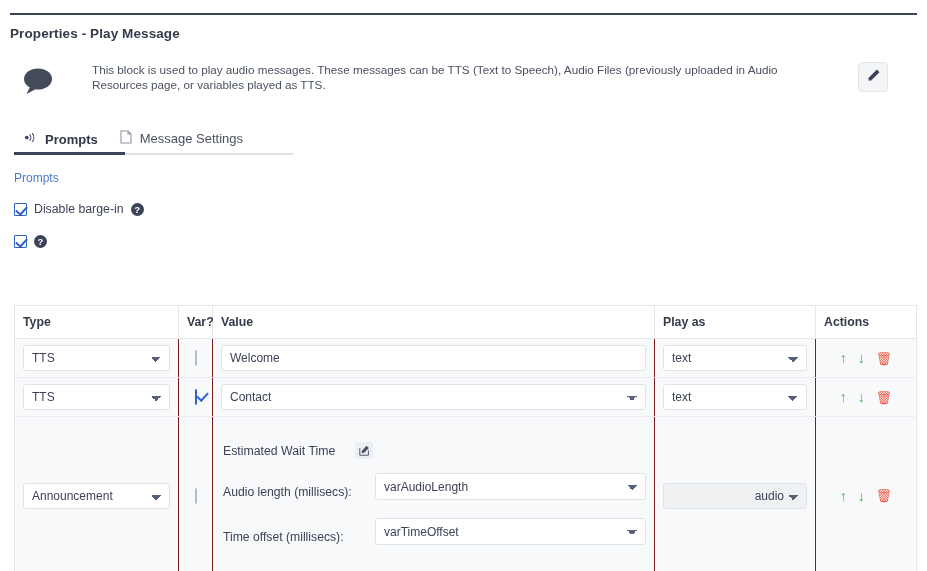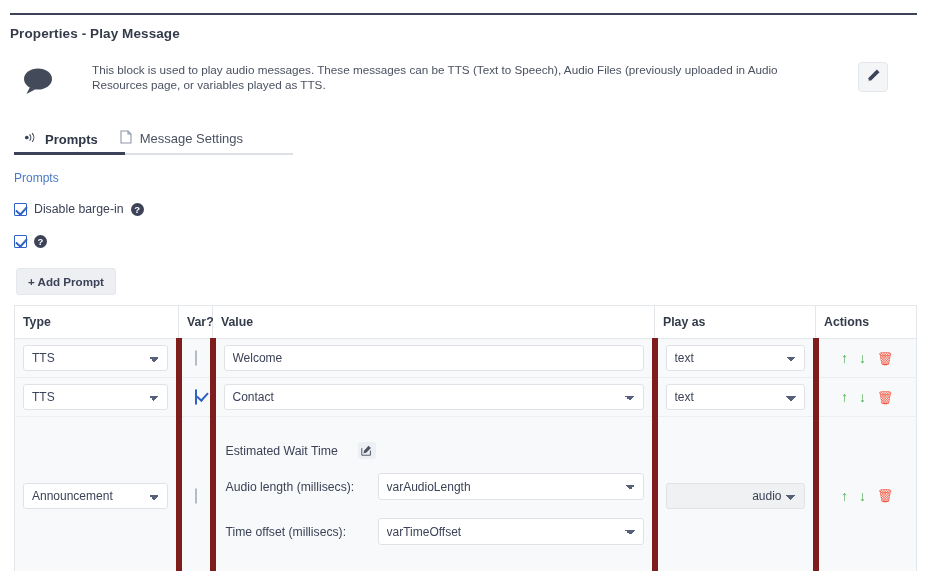--- a/index.html
+++ b/index.html
@@ -118,21 +118,21 @@
   .tbl th {
     text-align: left; font-weight: bold; color: #333b4a;
     font-size: 12.3px;
     padding: 9px 8px; height: 31px;
     border-right: 1px solid #e3e6ea;
     border-bottom: 1px solid #e3e6ea;
     background: #ffffff;
   }
   .tbl td {
     padding: 6px 8px;
-    border-right: 6px solid #7f1d1d;
+    border-right: 1px solid #7f1d1d;
     border-bottom: 1px solid #eceef1;
     background: #f8f9fa;
     vertical-align: middle;
   }
   .tbl th:last-child, .tbl td:last-child { border-right: none; }
 
   .c-type   { width: 164px; }
   .c-var    { width: 34px;  }
   .c-value  { width: 442px; }
   .c-play   { width: 161px; }
@@ -173,21 +173,21 @@
     font-size: 12.3px; color: #3c4257;
     margin: 6px 0 14px 2px;
   }
   .ewt-editbtn {
     width: 18px; height: 17px;
     background: #eceff3; border-radius: 3px;
     display: flex; align-items: center; justify-content: center;
     cursor: pointer;
   }
   .ewt-line {
-    display: flex; align-items: center;
+    display: flex; align-items: flex-end;
     margin: 0 0 18px 2px;
   }
   .ewt-line:last-child { margin-bottom: 10px; }
   .ewt-label {
     width: 152px; flex: none;
     font-size: 12.2px; line-height: 16px; color: #3c4257;
   }
   .ewt-field { flex: 1; max-width: 276px; border-radius: 6px; }
   .ewt-field select.ctl { height: 27px; }
   .tall-cell { height: 158px; }
@@ -249,21 +249,20 @@
     <span class="cbox checked"></span>
     <span>Disable barge-in</span>
     <span class="help-icon">?</span>
   </div>
 
   <div class="cbrow r2">
     <span class="cbox checked"></span>
     <span class="help-icon">?</span>
   </div>
 
-  <div class="add-prompt">+ Add Prompt</div>
 
   <table class="tbl">
     <colgroup>
       <col class="c-type">
         <col class="c-var">
         <col class="c-value">
         <col class="c-play">
         <col class="c-act">
     </colgroup>
     <thead>

